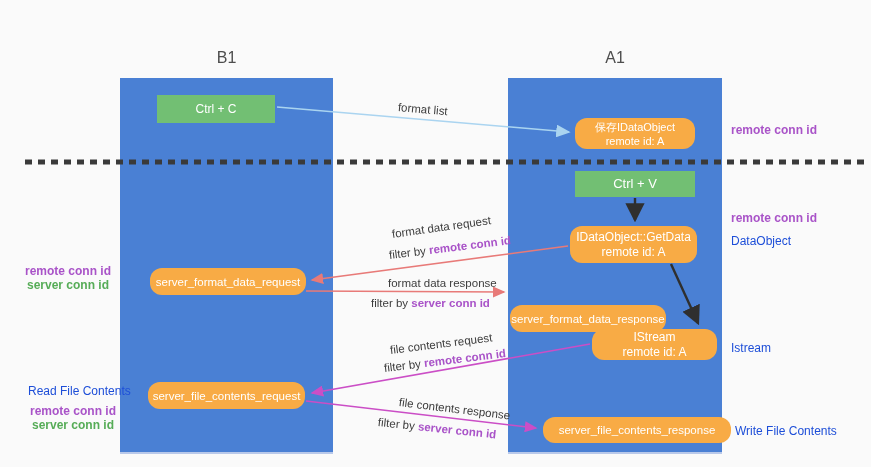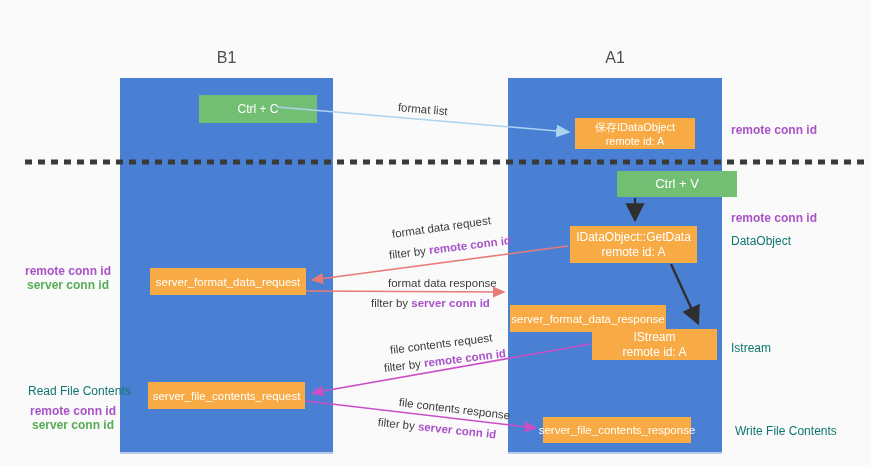--- a/index.html
+++ b/index.html
@@ -29,32 +29,32 @@
     border-bottom:2px solid #b9c9ea;
   }
   .node{
     position:absolute;
     display:flex;flex-direction:column;align-items:center;justify-content:center;
     color:#ffffff;
     font-size:11.5px;line-height:14px;
     text-align:center;
     box-sizing:border-box;
   }
-  .node.green{background:#72bf73;margin-left:42px;}
-  .node.orange{background:#f8ab45;}
+  .node.green{background:#72bf73;}
+  .node.orange{background:#f8ab45;border-radius:12px;}
   .flow-label{
     position:absolute;
     font-size:11.5px;color:#3d3d3d;
     white-space:nowrap;
     transform-origin:left center;
   }
   .flow-label .conn{font-weight:bold;color:#a953c8;}
   .side-label{
     position:absolute;
-    font-size:12px;line-height:14px;color:#0f766e;
+    font-size:12px;line-height:14px;color:#1d4ed8;
     white-space:nowrap;
   }
   .side-label.purple{color:#a953c8;font-weight:bold;}
   .side-label.green{color:#56ac57;font-weight:bold;}
   svg.arrows{position:absolute;left:0;top:0;pointer-events:none;}
 </style>
 </head>
 <body>
 
 <div class="stage">
@@ -98,21 +98,21 @@
 
   <div class="node orange" style="left:592px;top:329px;width:125px;height:31px;font-size:12px;line-height:15px;">
     <span>IStream</span>
     <span>remote id: A</span>
   </div>
 
   <div class="node orange" style="left:148px;top:382px;width:157px;height:27px;">
     <span>server_file_contents_request</span>
   </div>
 
-  <div class="node orange" style="left:543px;top:417px;width:148px;height:26px;">
+  <div class="node orange" style="left:543px;top:417px;width:188px;height:26px;">
     <span>server_file_contents_response</span>
   </div>
 
   <svg class="arrows" width="871" height="467" viewBox="0 0 871 467">
     <defs>
       <marker id="m-blue" markerWidth="9" markerHeight="8" refX="8" refY="4" orient="auto">
         <path d="M0,0 L9,4 L0,8 z" fill="#aad4f0"></path>
       </marker>
       <marker id="m-black" markerWidth="8" markerHeight="8" refX="7" refY="4" orient="auto">
         <path d="M0,0 L8,4 L0,8 z" fill="#2f2f2f"></path>

